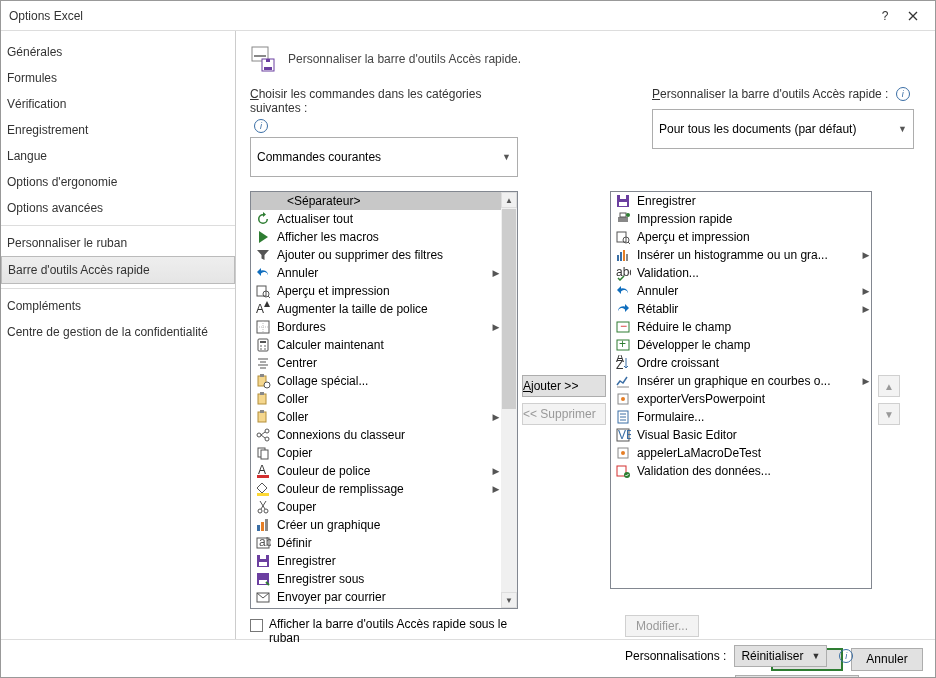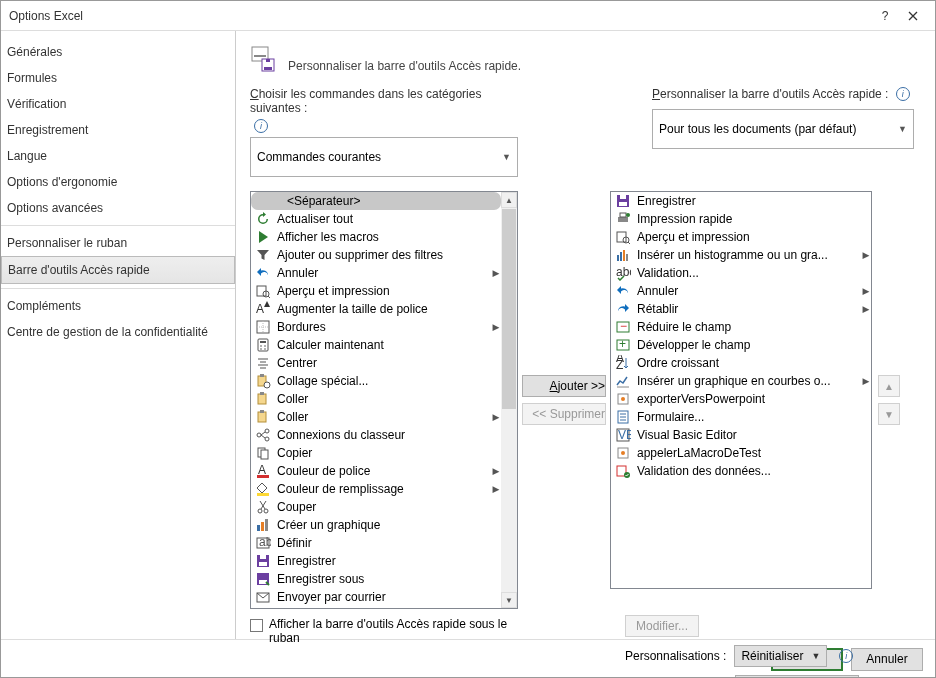--- a/index.html
+++ b/index.html
@@ -6,44 +6,44 @@
 body { background: #fff; width: 936px; height: 678px; overflow: hidden; border: 1px solid #999; }
 .titlebar { height: 30px; display: flex; align-items: center; padding: 0 8px; border-bottom: 1px solid #ddd; }
 .titlebar .title { flex: 1; color: #333; }
 .titlebar .ctl { width: 28px; height: 20px; display: flex; align-items: center; justify-content: center; color: #333; cursor: pointer; }
 .main { display: flex; height: 608px; }
 .sidebar { width: 235px; border-right: 1px solid #ccc; padding: 8px 0; background: #fff; }
 .sidebar .item { padding: 6px 6px; color: #333; cursor: pointer; }
 .sidebar .sep { border-top: 1px solid #ddd; margin: 4px 0; }
 .sidebar .item.selected { background: linear-gradient(#eee, #e5e5e5); border: 1px solid #bbb; }
 .content { flex: 1; padding: 8px 18px 8px 14px; position: relative; }
-.header { display: flex; align-items: flex-end; gap: 10px; margin-bottom: 14px; margin-top: 6px; }
+.header { display: flex; align-items: center; gap: 10px; margin-bottom: 14px; margin-top: 6px; }
 .header .hicon { width: 28px; height: 28px; position: relative; }
 .header .htext { color: #444; }
 .row2 { display: flex; gap: 36px; }
 .leftcol { width: 268px; }
 .rightcol { width: 265px; margin-left: auto; }
 .lbl { color: #333; margin-bottom: 4px; display: inline-block; }
 .info { display: inline-flex; width: 14px; height: 14px; border-radius: 50%; border: 1px solid #3a6ea5; color: #3a6ea5; align-items: center; justify-content: center; font-size: 9px; font-style: italic; margin-left: 4px; vertical-align: top; }
 .combo { width: 268px; height: 40px; border: 1px solid #adadad; background: #fff; display: flex; align-items: center; padding: 0 6px; justify-content: space-between; cursor: pointer; }
 .combo .caret { font-size: 9px; color: #555; }
 .columns { display: flex; margin-top: 14px; }
 .listbox { width: 268px; height: 418px; border: 1px solid #828790; background: #fff; position: relative; }
 .listbox.right { width: 262px; height: 398px; }
 .lb-inner { position: absolute; inset: 0 16px 0 0; overflow: hidden; }
 .lb-item { height: 18px; display: flex; align-items: center; padding-left: 4px; gap: 6px; }
-.lb-item.sel { background: #c8c8c8; border-radius: 7px; }
+.lb-item.sel { background: #c8c8c8; }
 .lb-item .ic { width: 16px; height: 16px; display: flex; align-items: center; justify-content: center; flex-shrink: 0; }
 .lb-item .tx { flex: 1; white-space: nowrap; overflow: hidden; text-overflow: ellipsis; }
 .lb-item .sub { width: 10px; display: flex; justify-content: center; color: #555; font-size: 9px; }
 .scrollbar { position: absolute; right: 0; top: 0; bottom: 0; width: 16px; background: #f0f0f0; }
 .scrollbar .btn { height: 16px; background: #f0f0f0; border: 1px solid #ddd; display: flex; align-items: center; justify-content: center; font-size: 8px; color: #555; }
 .scrollbar .thumb { position: absolute; left: 1px; right: 1px; top: 17px; height: 200px; background: #cdcdcd; }
 .midbtns { width: 92px; display: flex; flex-direction: column; gap: 6px; justify-content: center; align-items: center; padding: 0 6px; }
-.wbtn { height: 22px; border: 1px solid #adadad; background: #e1e1e1; width: 84px; text-align: right; line-height: 20px; cursor: pointer; }
+.wbtn { height: 22px; border: 1px solid #adadad; background: #e1e1e1; width: 84px; text-align: left; line-height: 20px; cursor: pointer; }
 .wbtn.disabled { color: #999; background: #f3f3f3; border-color: #d0d0d0; cursor: default; }
 .rightpane { display: flex; gap: 6px; }
 .udbtns { display: flex; flex-direction: column; gap: 6px; justify-content: center; }
 .upbtn, .dnbtn { width: 22px; height: 22px; border: 1px solid #d0d0d0; background: #f3f3f3; color: #999; display: flex; align-items: center; justify-content: center; font-size: 10px; }
 .belowleft { margin-top: 8px; display: flex; align-items: flex-start; gap: 6px; width: 268px; }
 .cbx { width: 13px; height: 13px; border: 1px solid #777; background: #fff; margin-top: 2px; flex-shrink: 0; }
 .belowright { margin-top: 6px; }
 .modrow { margin-bottom: 8px; }
 .modbtn { height: 22px; border: 1px solid #d0d0d0; background: #f3f3f3; color: #999; padding: 0 10px; display: inline-block; line-height: 20px; }
 .persrow { display: flex; align-items: center; gap: 8px; margin-bottom: 8px; text-align: right; }

